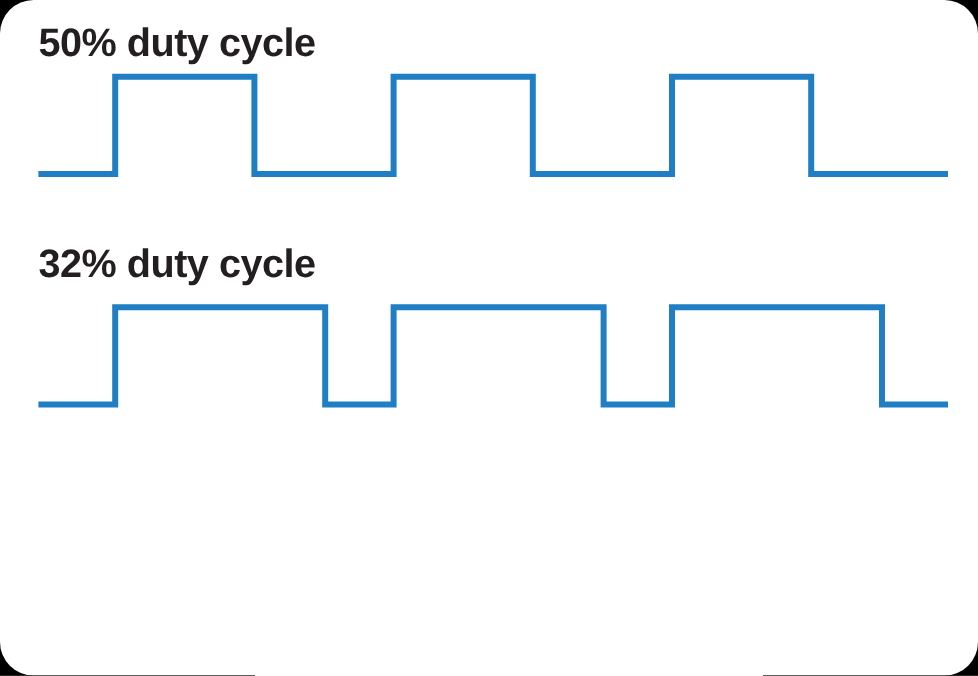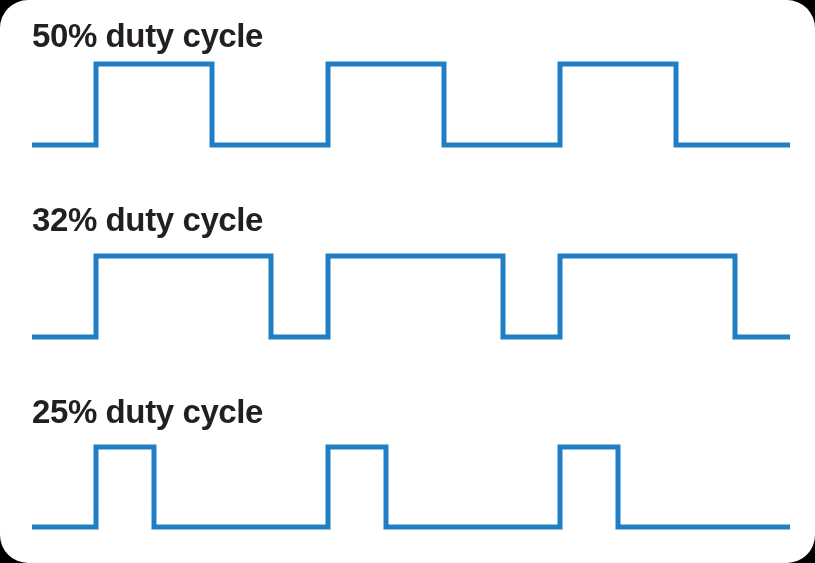--- a/index.html
+++ b/index.html
@@ -75,20 +75,14 @@
     </svg>
   </div>
 
   <div class="wave-row" id="row-75">
     <div class="row-label" id="label-75" style="color: rgb(35, 31, 32);">32% duty cycle</div>
     <svg class="wave-svg" viewBox="0 0 815 190" preserveAspectRatio="none">
       <path class="wave-path" stroke="#1f7ec4" d="M32,149 L96,149 L96,68 L271,68 L271,149 L328,149 L328,68 L503,68 L503,149 L560,149 L560,68 L735,68 L735,149 L790,149"></path>
     </svg>
   </div>
 
-  <div class="wave-row" id="row-25">
-    <div class="row-label" id="label-25" style="color: rgb(35, 31, 32);">25% duty cycle</div>
-    <svg class="wave-svg" viewBox="0 0 815 185" preserveAspectRatio="none">
-      <path class="wave-path" stroke="#1f7ec4" d="M32,149 L96,149 L96,69 L154,69 L154,149 L328,149 L328,69 L386,69 L386,149 L560,149 L560,69 L618,69 L618,149 L790,149"></path>
-    </svg>
-  </div>
 
 </div>
 
 </body></html>

